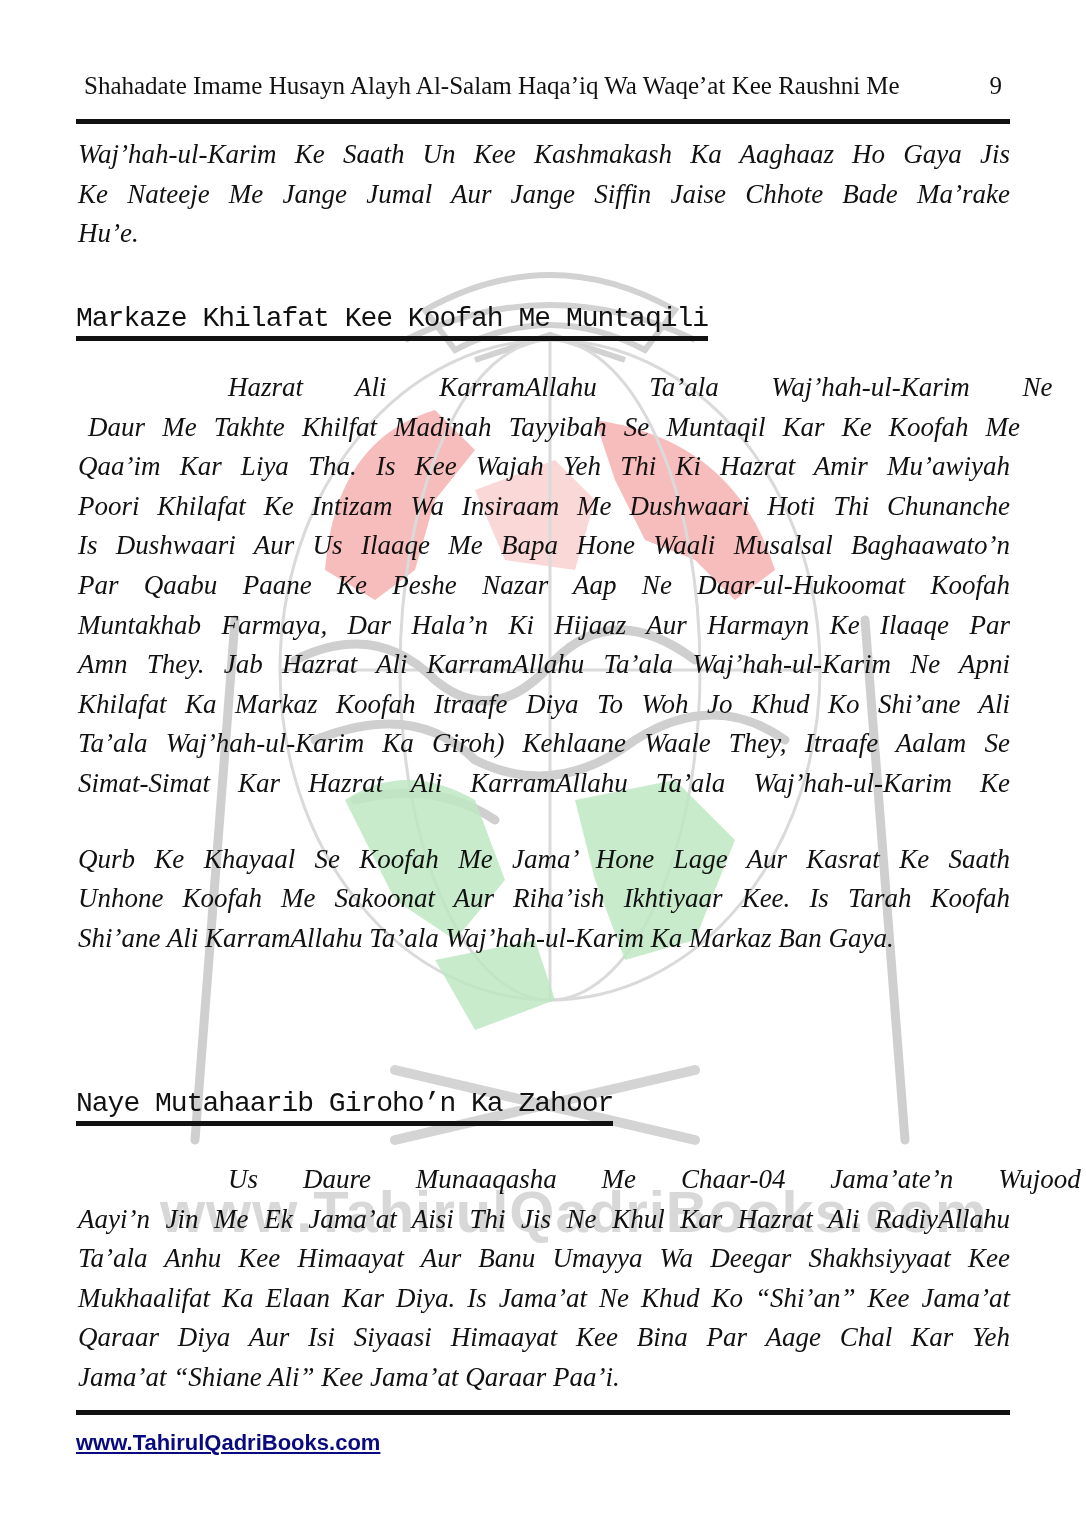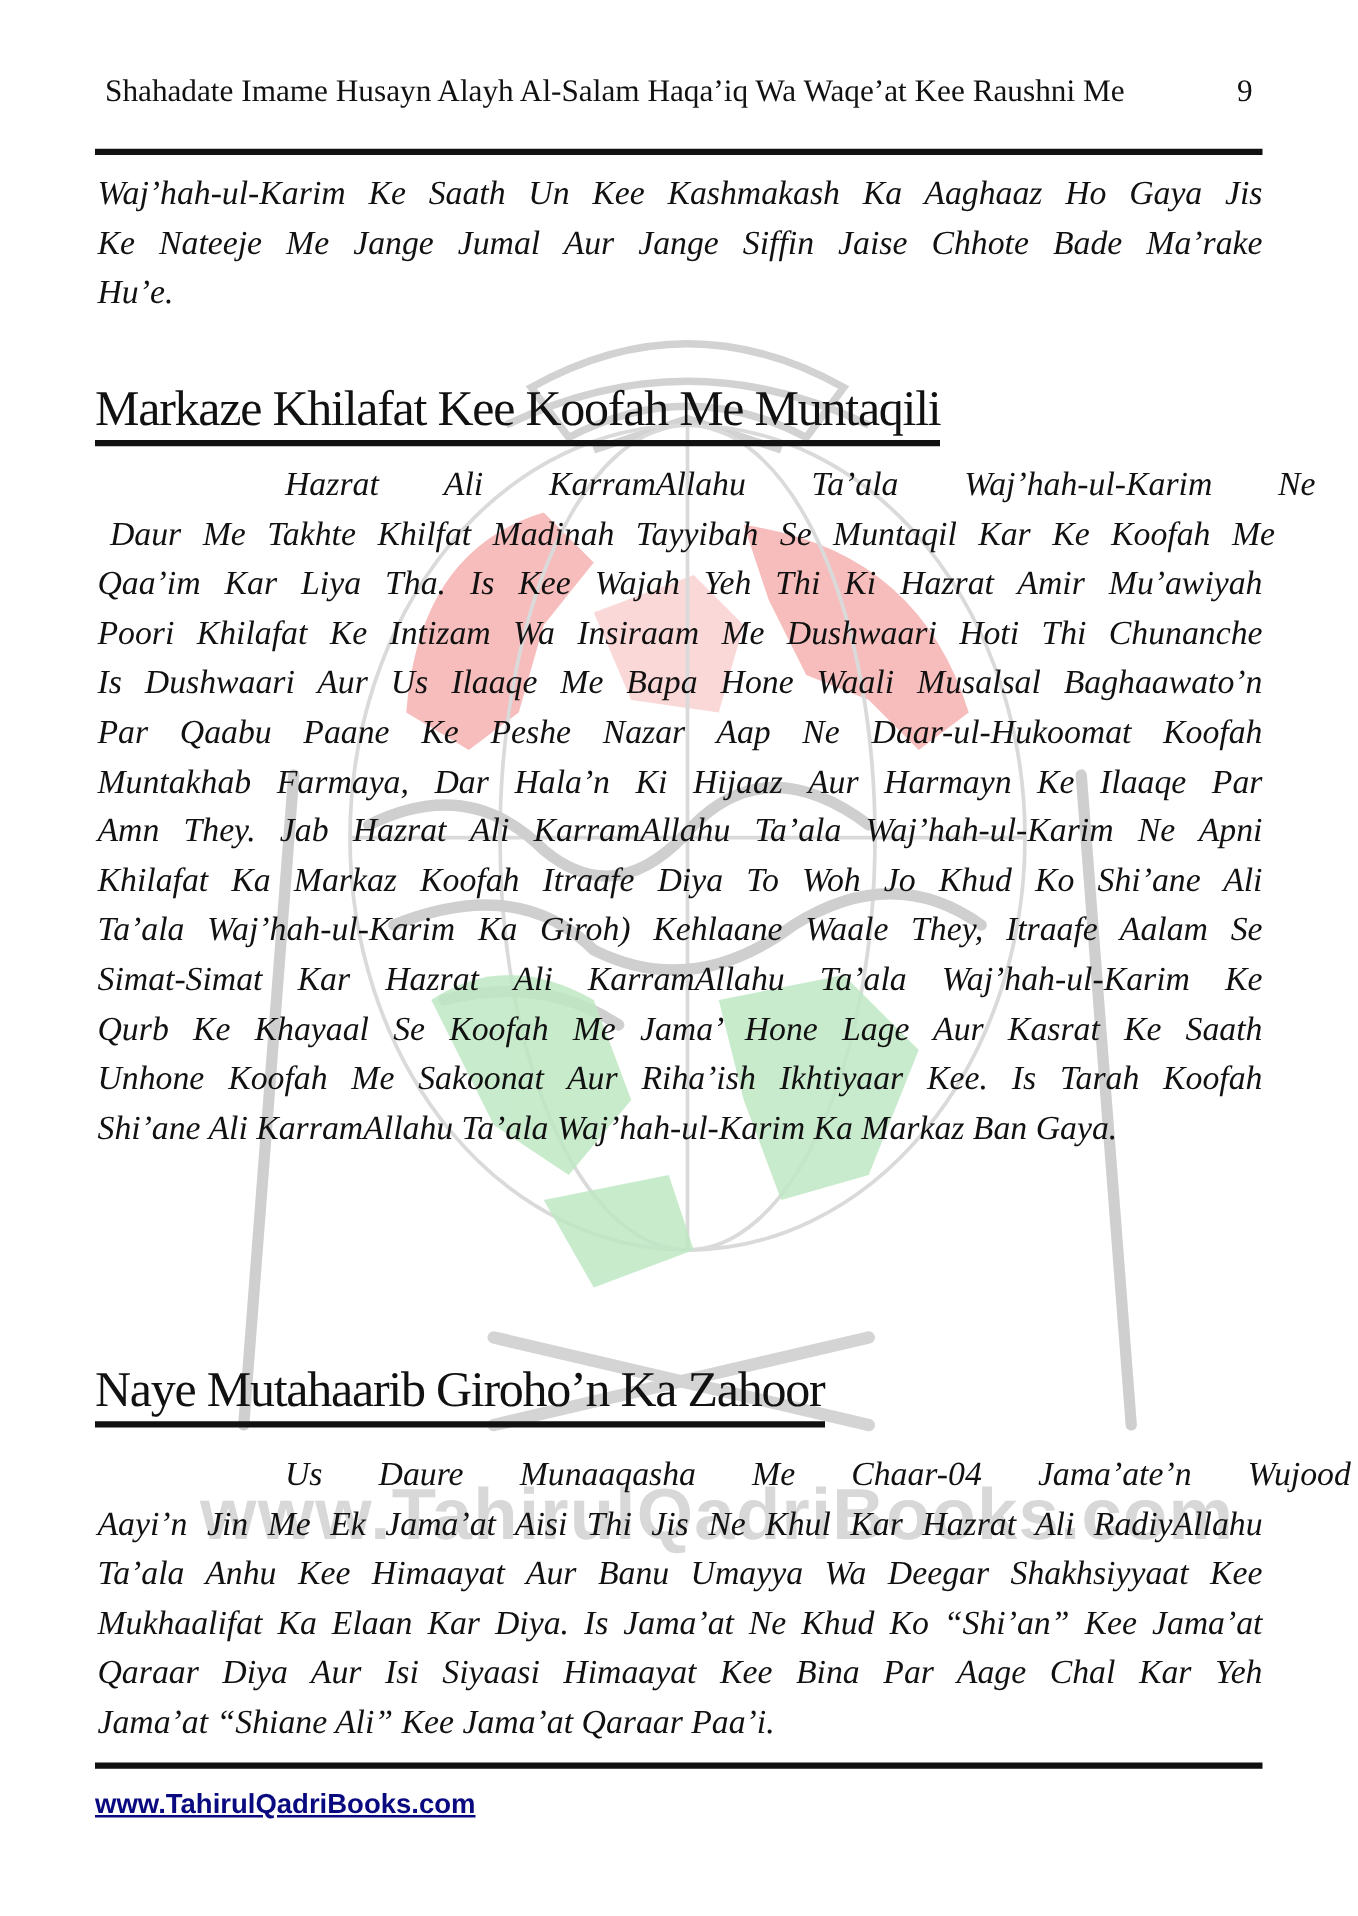--- a/index.html
+++ b/index.html
@@ -4,33 +4,33 @@
   <style>
     html, body { margin: 0; padding: 0; background: #ffffff; }
     body { width: 1086px; height: 1533px; position: relative; overflow: hidden; }
     .page { position: absolute; left: 0; top: 0; width: 1086px; height: 1533px; background: #fff; }
 
     
     .wm { position: absolute; left: 175px; top: 240px; width: 750px; height: 930px; z-index: 0; }
     .wm-text { position: absolute; left: 160px; top: 1178px; width: 780px; text-align: center;
       font-family: "Liberation Sans", sans-serif; font-weight: bold; font-size: 58px; color: #d8d8d8; letter-spacing: 1px; z-index: 0; }
 
-    .header { position: absolute; left: 78px; top: 60px; width: 930px; height: 36px; z-index: 2; }
+    .header { position: absolute; left: 78px; top: 72px; width: 930px; height: 36px; z-index: 2; }
     .header-title { position: absolute; left: 6px; top: 0; font-family: "Liberation Serif", serif; font-size: 25px; color: #111; transform: scaleX(0.82); transform-origin: left top; white-space: nowrap; }
     .header-page { position: absolute; right: 6px; top: 0; font-family: "Liberation Serif", serif; font-size: 25px; color: #111; }
     .rule-top { position: absolute; left: 76px; top: 119px; width: 934px; height: 5px; background: #111; z-index: 2; }
 
     .body-text { position: absolute; left: 78px; width: 932px; z-index: 2;
       font-family: "Liberation Serif", serif; font-size: 27px; line-height: 39.6px; color: #111;
       text-align: justify; font-style: italic; }
     .line { display: block; white-space: nowrap; text-align-last: justify; transform-origin: left top; }
     .line.last { text-align-last: left; }
     .indent { padding-left: 150px; }
 
-    .heading { position: absolute; left: 76px; z-index: 2; font-family: Liberation Serif, serif; font-size: 40px; color: #111;
+    .heading { position: absolute; left: 76px; z-index: 2; font-family: Liberation Mono, monospace; font-size: 28px; color: #111;
       border-bottom: 5px solid #111; padding-bottom: 2px; letter-spacing: -1px; white-space: nowrap; }
 
     .rule-bottom { position: absolute; left: 76px; top: 1410px; width: 934px; height: 5px; background: #111; z-index: 2; }
     .footer-link { position: absolute; left: 76px; top: 1430px; font-family: "Liberation Sans", sans-serif; font-weight: bold; font-size: 22px; color: #0a0a80; text-decoration: underline; z-index: 2; }
   </style>
 </head>
 <body>
 
 <div class="page">
 
@@ -88,21 +88,21 @@
     <span class="line" style="width: 932px; margin-left: 10px;">Daur Me Takhte Khilfat Madinah Tayyibah Se Muntaqil Kar Ke Koofah Me</span>
     <span class="line" style="width: 932px;">Qaa’im Kar Liya Tha. Is Kee Wajah Yeh Thi Ki Hazrat Amir Mu’awiyah</span>
     <span class="line" style="width: 932px;">Poori Khilafat Ke Intizam Wa Insiraam Me Dushwaari Hoti Thi Chunanche</span>
     <span class="line" style="width: 932px;">Is Dushwaari Aur Us Ilaaqe Me Bapa Hone Waali Musalsal Baghaawato’n</span>
     <span class="line" style="width: 932px;">Par Qaabu Paane Ke Peshe Nazar Aap Ne Daar-ul-Hukoomat Koofah</span>
     <span class="line" style="width: 932px;">Muntakhab Farmaya, Dar Hala’n Ki Hijaaz Aur Harmayn Ke Ilaaqe Par</span>
     <span class="line" style="width: 932px;">Amn They. Jab Hazrat Ali KarramAllahu Ta’ala Waj’hah-ul-Karim Ne  Apni</span>
     <span class="line" style="width: 932px;">Khilafat Ka Markaz Koofah Itraafe Diya To Woh Jo Khud Ko Shi’ane Ali</span>
     <span class="line" style="width: 932px;">Ta’ala Waj’hah-ul-Karim Ka Giroh) Kehlaane Waale They, Itraafe Aalam Se</span>
     <span class="line" style="width: 932px;">Simat-Simat Kar Hazrat Ali KarramAllahu Ta’ala Waj’hah-ul-Karim Ke</span>
-    <span class="line" style="width: 932px;">Qurb Ke Khayaal Se Koofah Me Jama’ Hone Lage Aur Kasrat Ke Saath</span>
+    <span class="line" style="width: 932px; margin-top: 36px;">Qurb Ke Khayaal Se Koofah Me Jama’ Hone Lage Aur Kasrat Ke Saath</span>
     <span class="line" style="width: 932px;">Unhone Koofah Me Sakoonat Aur Riha’ish Ikhtiyaar Kee. Is Tarah Koofah</span>
     <span class="line last" style="width: 932px;">Shi’ane Ali KarramAllahu Ta’ala Waj’hah-ul-Karim Ka Markaz Ban Gaya.</span>
   </div>
 
   <div class="heading" style="top:1088px;">Naye Mutahaarib Giroho’n Ka Zahoor</div>
   <div class="body-text" style="top:1160px;">
     <span class="line indent" style="width: 932px;">Us Daure Munaaqasha Me Chaar-04 Jama’ate’n  Wujood Me</span>
     <span class="line" style="width: 932px;">Aayi’n Jin Me Ek Jama’at Aisi Thi Jis Ne Khul Kar Hazrat Ali RadiyAllahu</span>
     <span class="line" style="width: 932px;">Ta’ala Anhu Kee Himaayat Aur Banu Umayya Wa Deegar Shakhsiyyaat Kee</span>
     <span class="line" style="width: 932px;">Mukhaalifat Ka Elaan Kar Diya. Is Jama’at Ne Khud Ko “Shi’an” Kee Jama’at</span>

